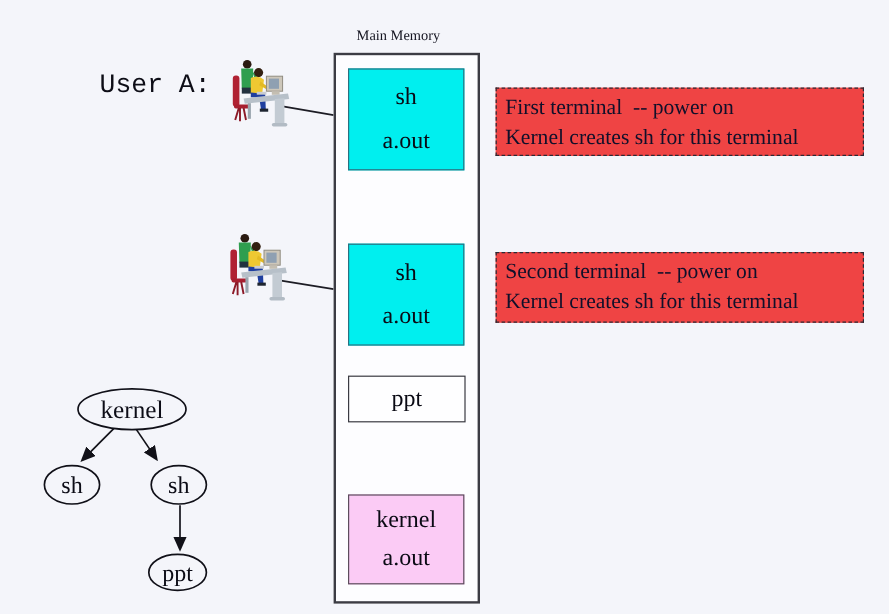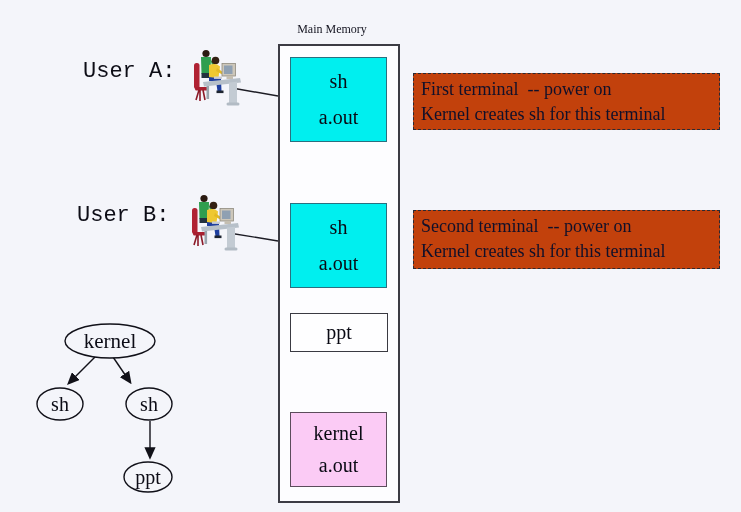--- a/index.html
+++ b/index.html
@@ -45,21 +45,21 @@
     color:#0a0a14;
     box-sizing:border-box;
   }
   .blk-sh-a{left:290px;top:57px;width:97px;height:85px;background:#00efef;border:1px solid #2a7080;}
   .blk-sh-b{left:290px;top:203px;width:97px;height:85px;background:#00efef;border:1px solid #2a7080;}
   .blk-ppt{left:290px;top:313px;width:98px;height:39px;background:#fefeff;border:1px solid #3a3a42;}
   .blk-kernel{left:290px;top:412px;width:97px;height:75px;background:#fbcbf5;border:1px solid #5c4c5c;}
   .annotation{
     left:413px;width:307px;
     box-sizing:border-box;
-    background:#c2410c;
+    background:#ef4444;
     border:1px dashed #2a2a34;
     padding:3px 0 3px 7px;
     font-size:18px;line-height:25px;
     color:#10102a;
   }
   .ann-1{top:73px;height:57px;}
   .ann-2{top:210px;height:59px;}
   .ann-3{top:300px;height:58px;}
   .ann-line{white-space:pre;display:block;}
   .tree-label{
@@ -129,21 +129,20 @@
       <text x="149" y="411" text-anchor="middle" font-size="20" class="tree-label" stroke="none">sh</text>
 
       <ellipse cx="148" cy="477" rx="24" ry="15" fill="#f4f5fa" stroke="#101018"></ellipse>
       <text x="148" y="484" text-anchor="middle" font-size="20" class="tree-label" stroke="none">ppt</text>
     </g>
   </svg>
 
   <div class="abs page-title">Main Memory</div>
 
   <div class="abs user-label user-a">User A:</div>
-  <div class="abs user-label user-b">User B:</div>
 
   <div class="abs memory-box"></div>
 
   <div class="mem-block blk-sh-a">
     <span>sh</span>
     <span>a.out</span>
   </div>
 
   <div class="mem-block blk-sh-b">
     <span>sh</span>

